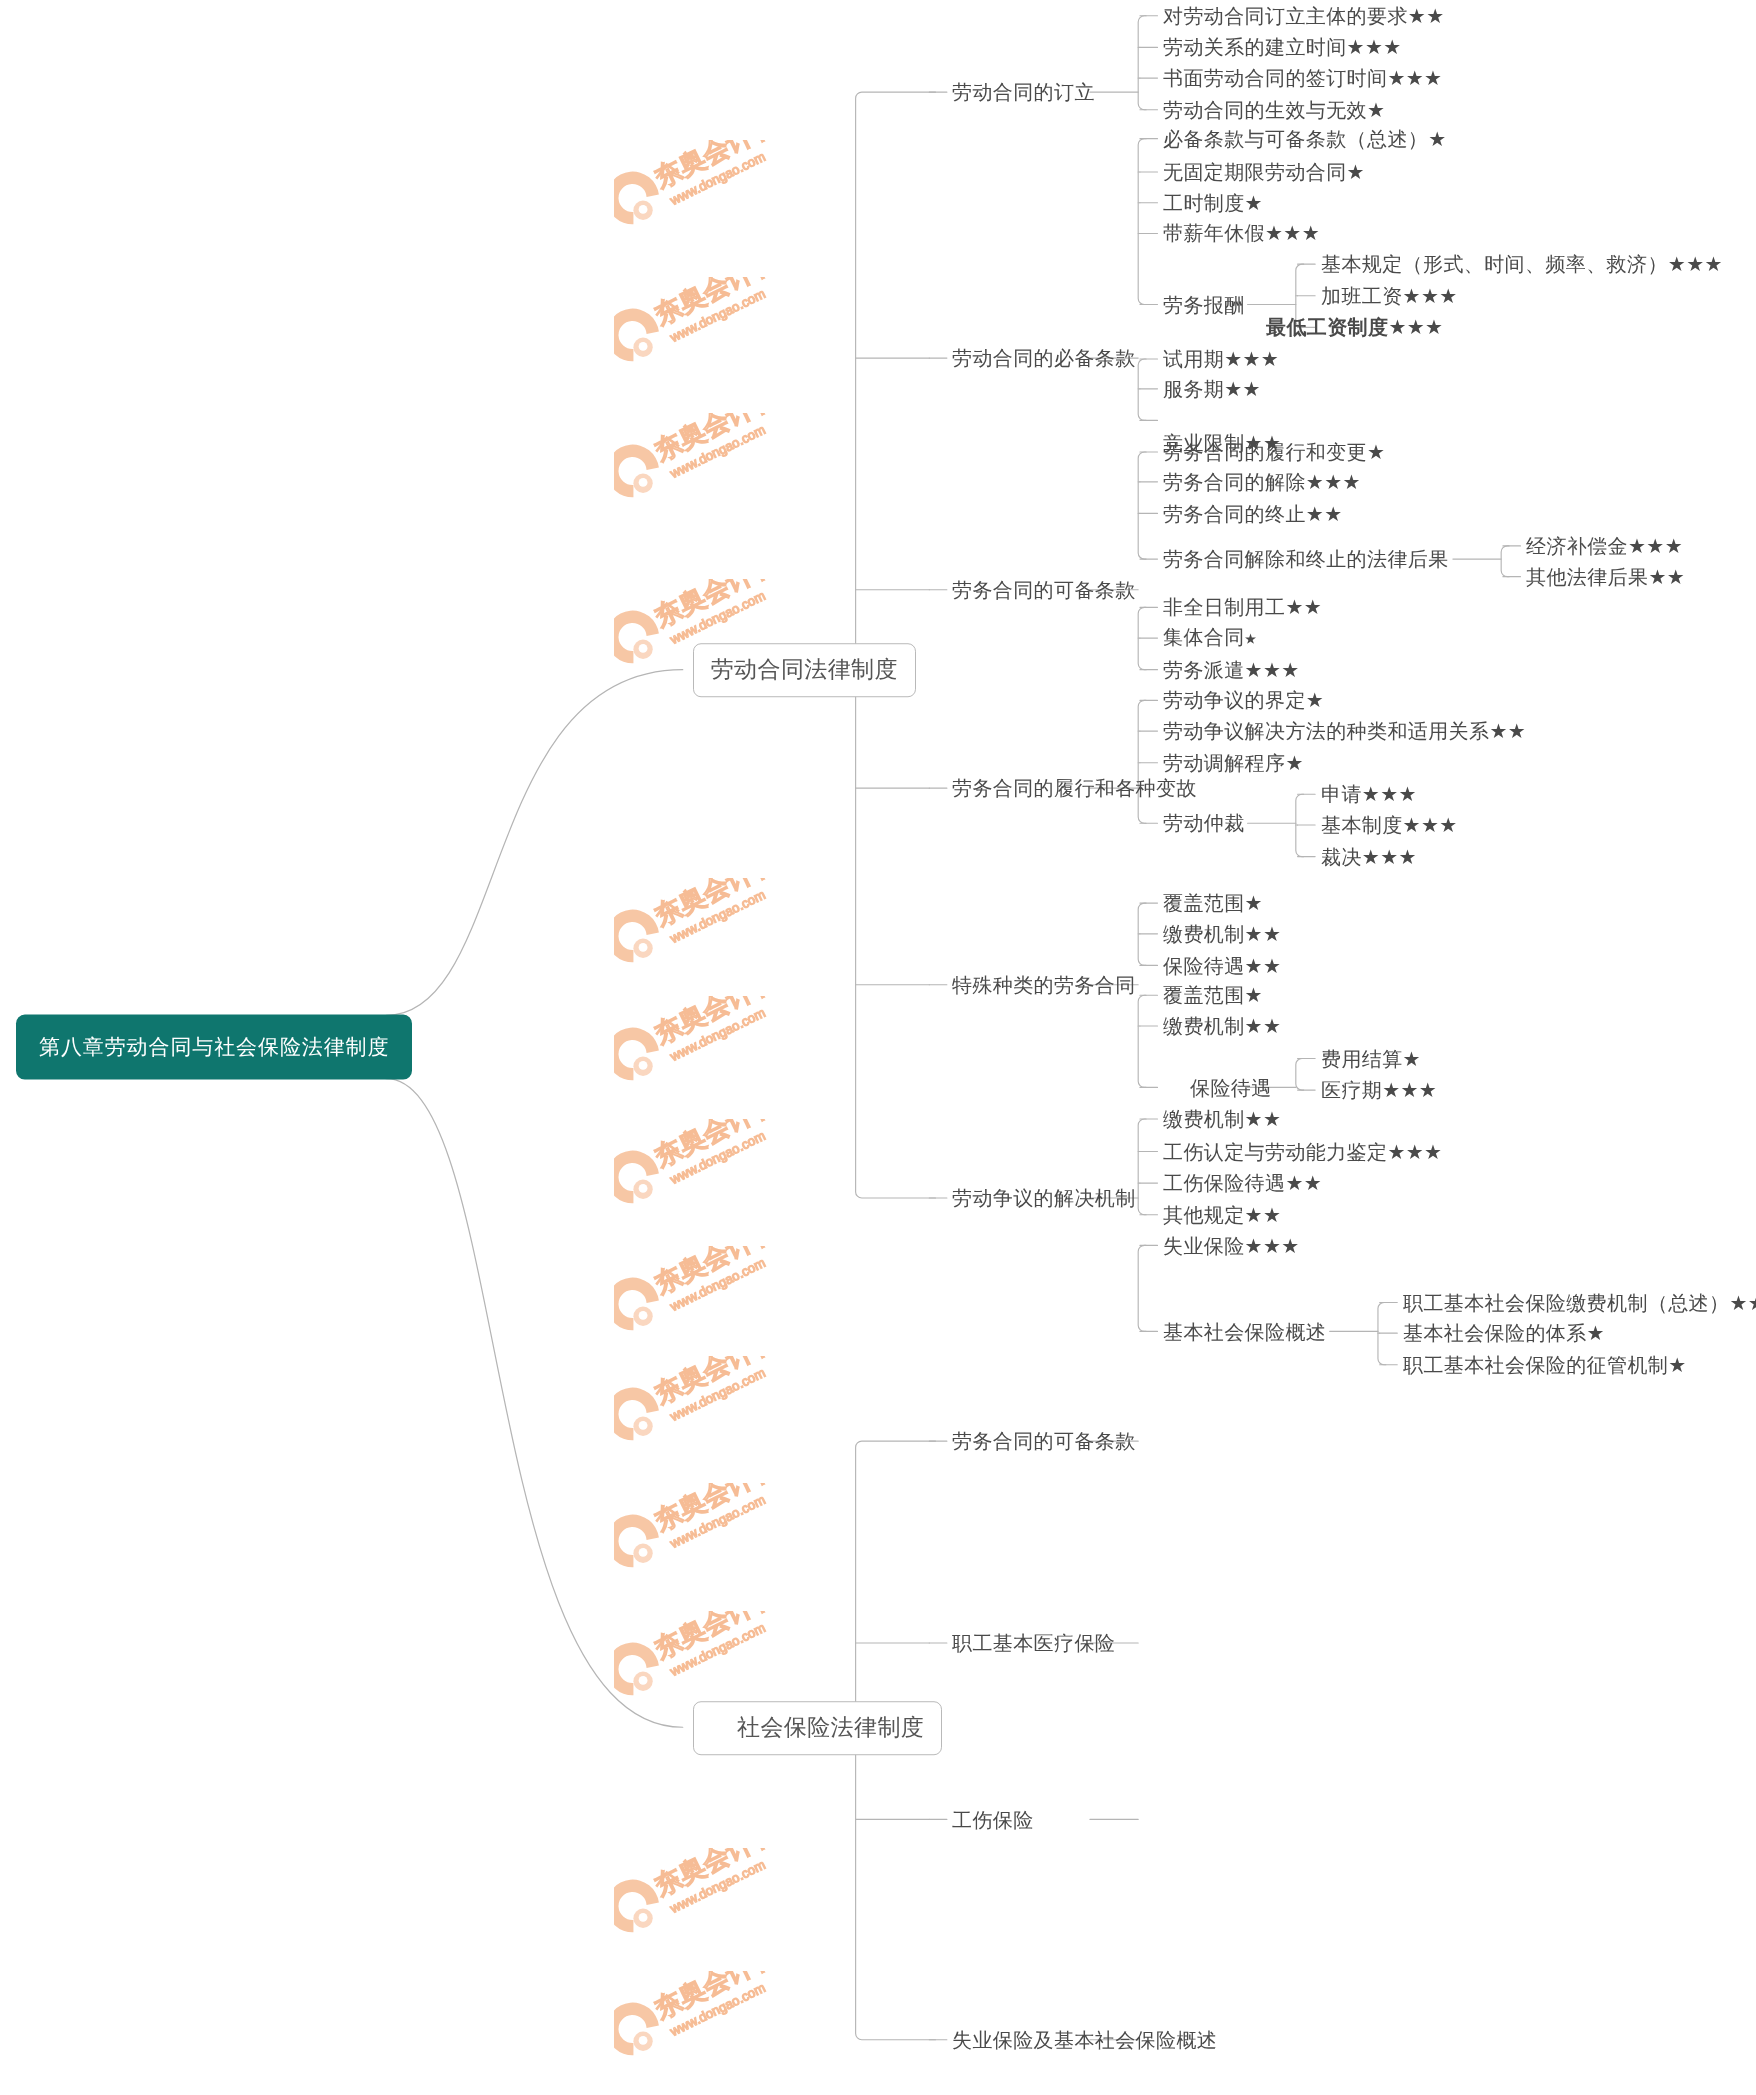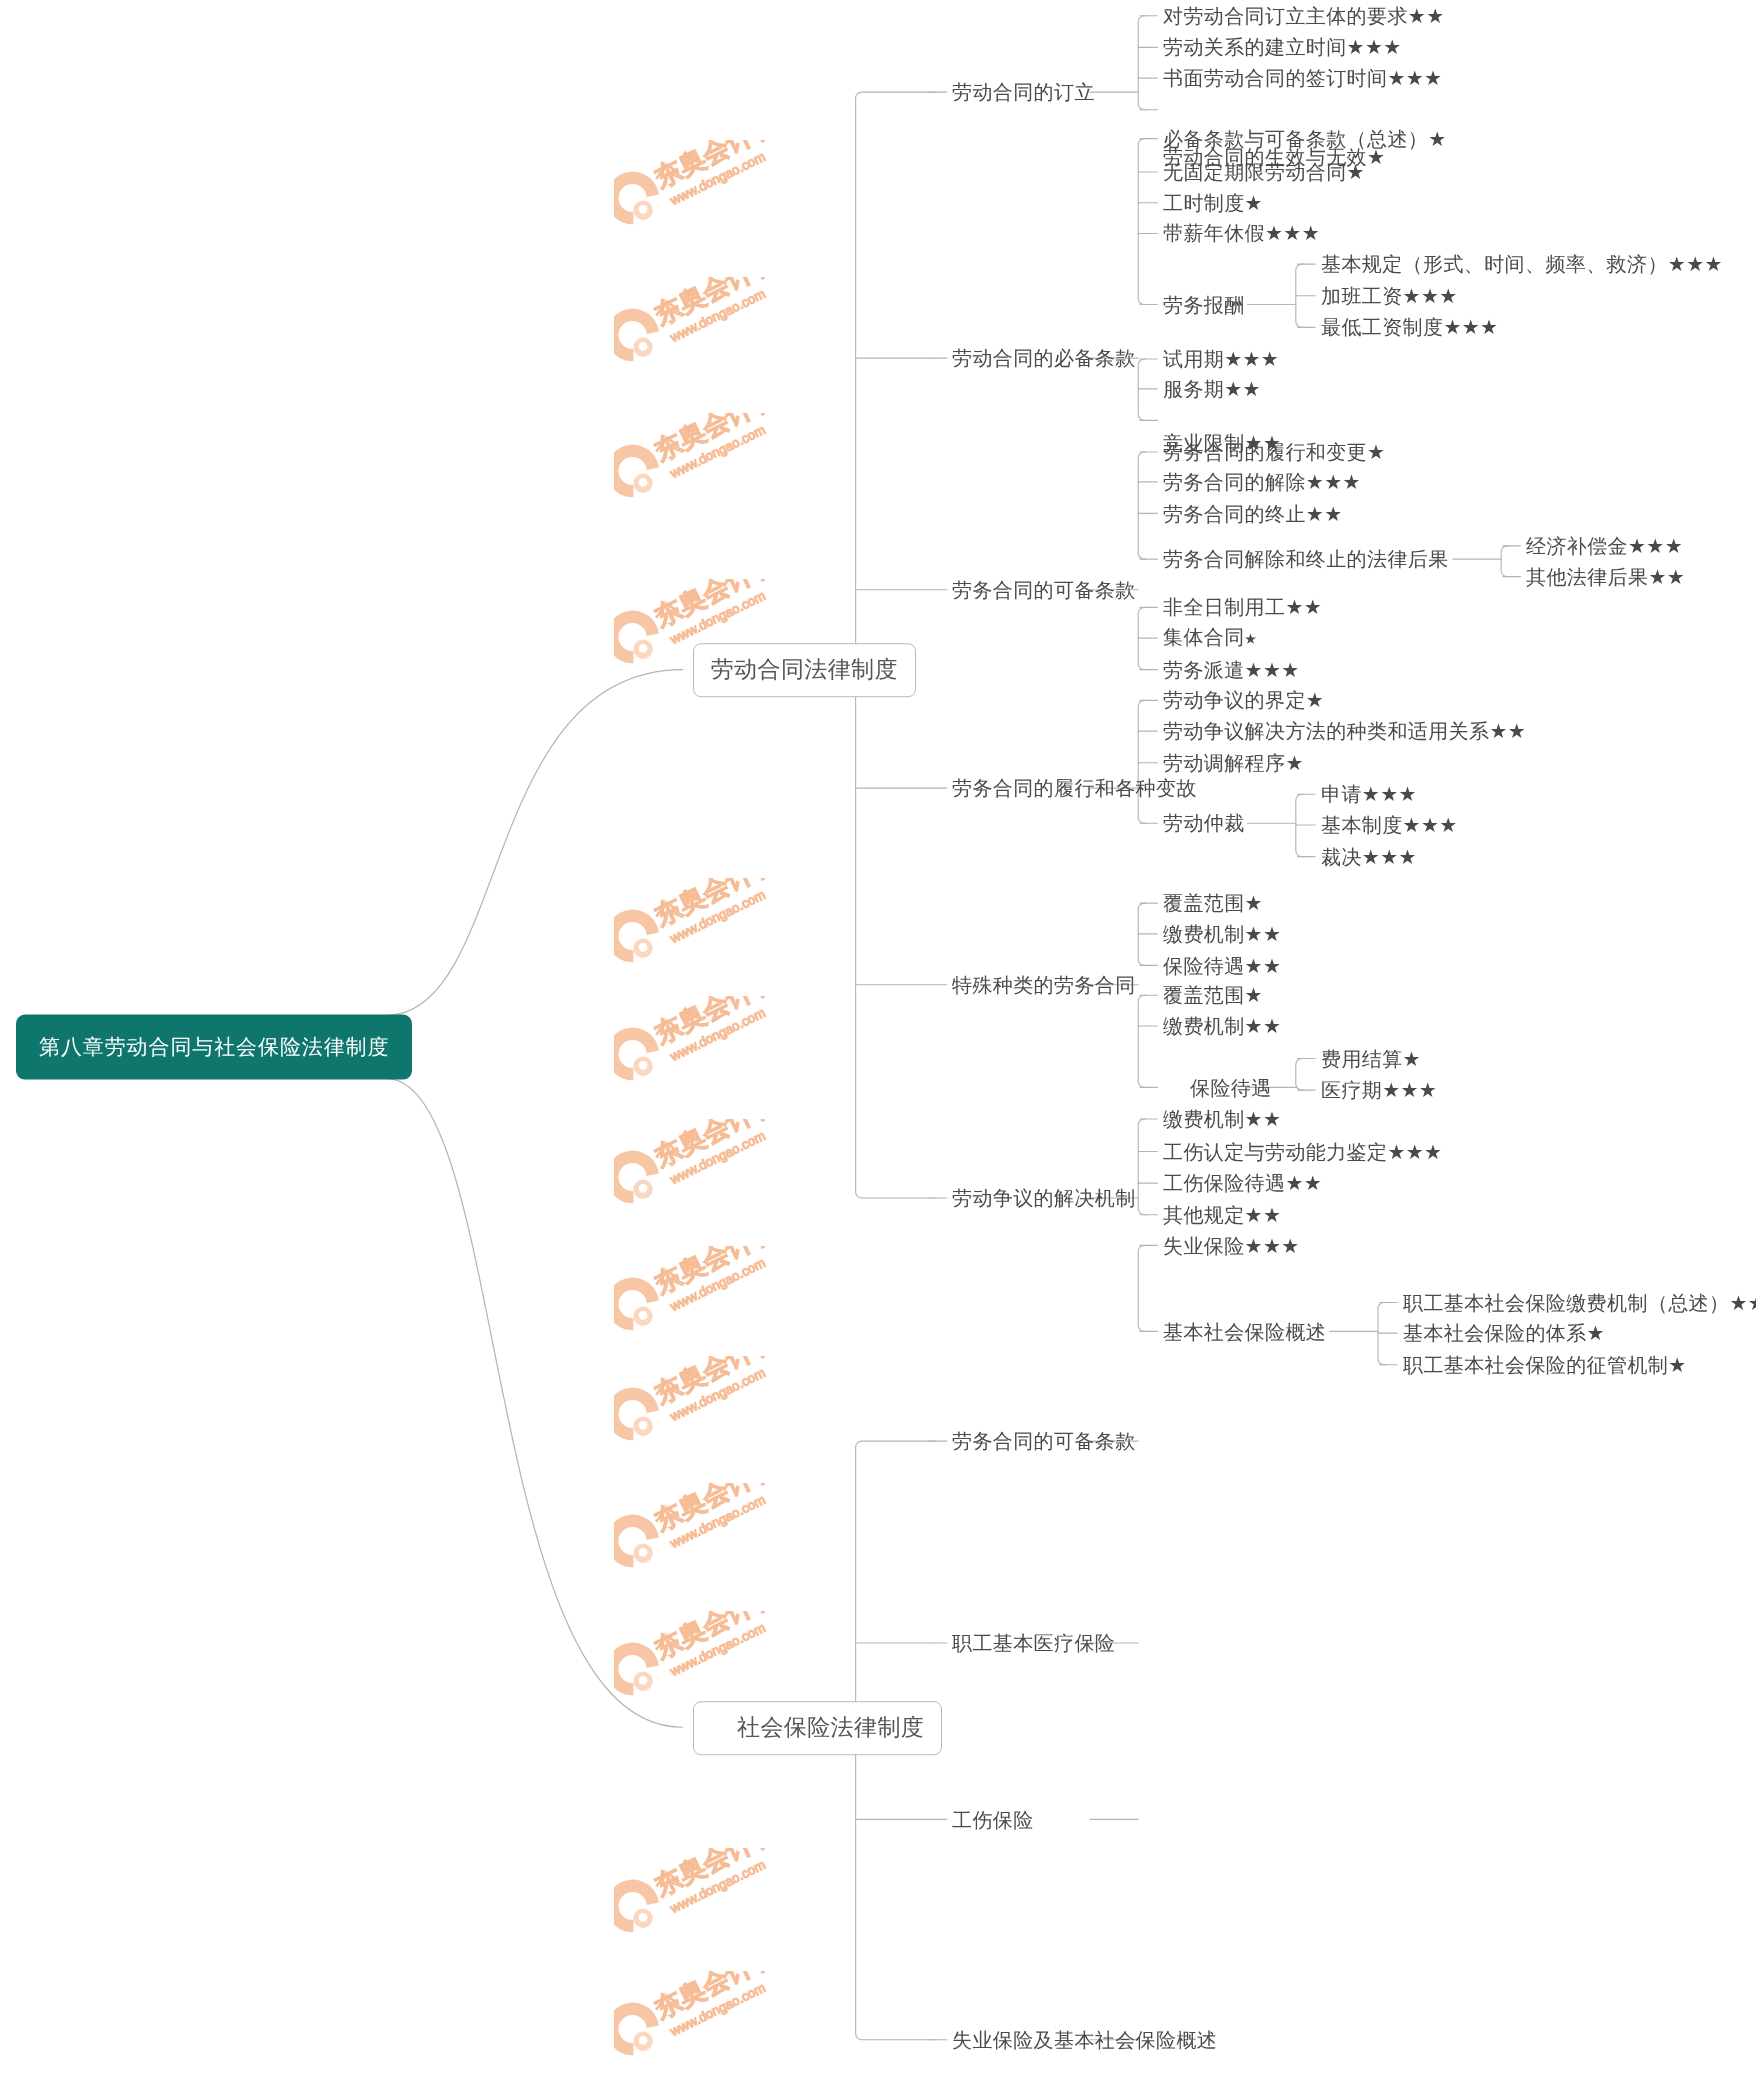--- a/index.html
+++ b/index.html
@@ -152,29 +152,29 @@
       <div class="node" style="left: 952px; top: 985px;"><span>特殊种类的劳务合同</span></div>
       <div class="node" style="left: 952px; top: 1198px;"><span>劳动争议的解决机制</span></div>
       <div class="node lvl1" style="left: 693px; top: 1728px; padding-left: 43px;"><span>社会保险法律制度</span></div>
       <div class="node" style="left: 952px; top: 1441px;"><span>劳务合同的可备条款</span></div>
       <div class="node" style="left: 952px; top: 1643px;"><span>职工基本医疗保险</span></div>
       <div class="node" style="left: 952px; top: 1820px;"><span>工伤保险</span></div>
       <div class="node" style="left: 952px; top: 2040px;"><span>失业保险及基本社会保险概述</span></div>
       <div class="node" style="left: 1163px; top: 16px;"><span>对劳动合同订立主体的要求★★</span></div>
       <div class="node" style="left: 1163px; top: 47px;"><span>劳动关系的建立时间★★★</span></div>
       <div class="node" style="left: 1163px; top: 78px;"><span>书面劳动合同的签订时间★★★</span></div>
-      <div class="node" style="left: 1163px; top: 110px; margin-top: 47px;"><span>劳动合同的生效与无效★</span></div>
+      <div class="node" style="left: 1163px; top: 110px;"><span>劳动合同的生效与无效★</span></div>
       <div class="node" style="left: 1163px; top: 139px;"><span>必备条款与可备条款（总述）★</span></div>
       <div class="node" style="left: 1163px; top: 172px;"><span>无固定期限劳动合同★</span></div>
       <div class="node" style="left: 1163px; top: 203px;"><span>工时制度★</span></div>
       <div class="node" style="left: 1163px; top: 233px;"><span>带薪年休假★★★</span></div>
       <div class="node" style="left: 1163px; top: 305px;"><span>劳务报酬</span></div>
       <div class="node" style="left: 1321px; top: 264px;"><span>基本规定（形式、时间、频率、救济）★★★</span></div>
       <div class="node" style="left: 1321px; top: 296px;"><span>加班工资★★★</span></div>
-      <div class="node" style="left: 1321px; top: 327px;"><span>最低工资制度★★★</span></div>
+      <div class="node" style="left: 1266px; top: 327px; font-weight: bold;"><span>最低工资制度★★★</span></div>
       <div class="node" style="left: 1163px; top: 359px;"><span>试用期★★★</span></div>
       <div class="node" style="left: 1163px; top: 389px;"><span>服务期★★</span></div>
       <div class="node" style="left: 1163px; top: 443px;"><span>竞业限制★★</span></div>
       <div class="node" style="left: 1163px; top: 452px;"><span>劳务合同的履行和变更★</span></div>
       <div class="node" style="left: 1163px; top: 482px;"><span>劳务合同的解除★★★</span></div>
       <div class="node" style="left: 1163px; top: 514px;"><span>劳务合同的终止★★</span></div>
       <div class="node" style="left: 1163px; top: 559px;"><span>劳务合同解除和终止的法律后果</span></div>
       <div class="node" style="left: 1526px; top: 546px;"><span>经济补偿金★★★</span></div>
       <div class="node" style="left: 1526px; top: 577px;"><span>其他法律后果★★</span></div>
       <div class="node" style="left: 1163px; top: 607px;"><span>非全日制用工★★</span></div>

